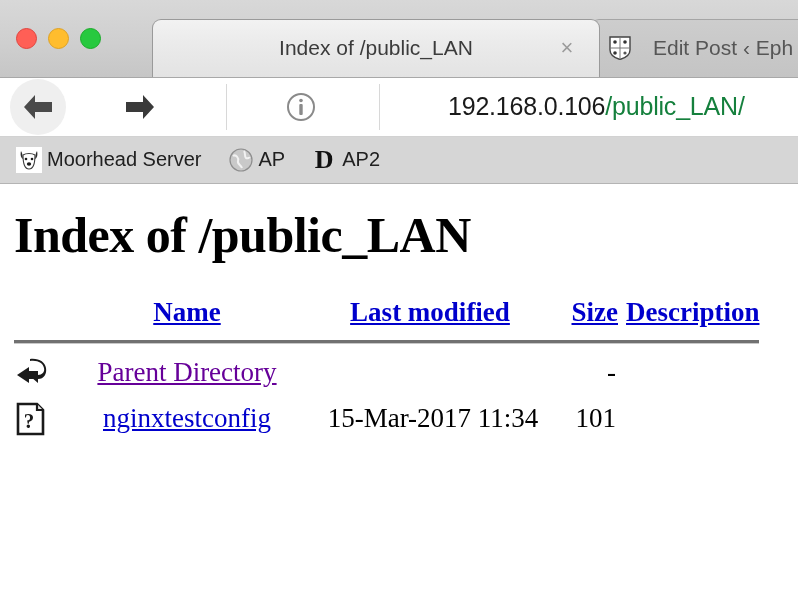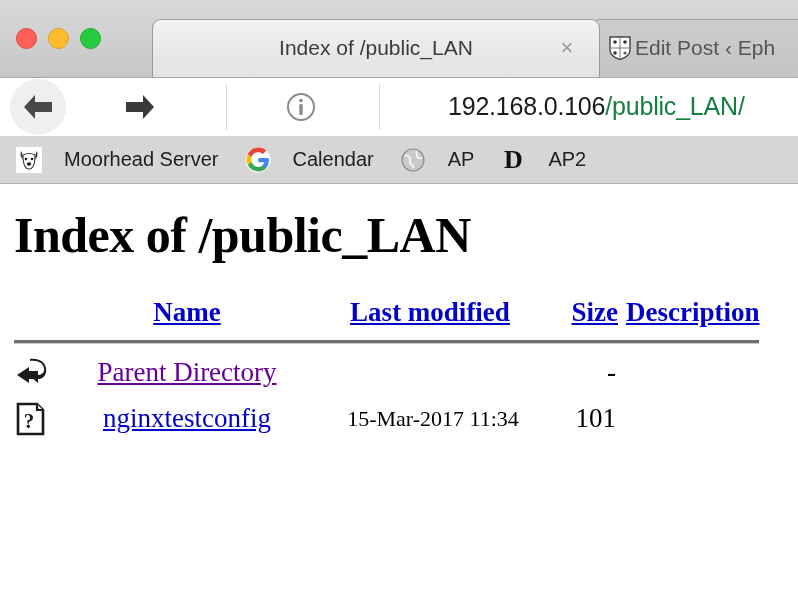--- a/index.html
+++ b/index.html
@@ -94,21 +94,21 @@
 
   .tab-title {
     white-space: nowrap;
     overflow: hidden;
   }
   .tab-active .tab-title {
     max-width: 360px;
     text-align: center;
   }
   .tab-inactive .tab-title {
-    margin-left: 4px;
+    margin-left: 22px;
     max-width: 180px;
   }
 
   .tab-close {
     position: absolute;
     right: 22px;
     top: 50%;
     transform: translateY(-50%);
     width: 20px;
     height: 20px;
@@ -185,21 +185,21 @@
     display: flex;
     align-items: center;
     border-bottom: 1px solid #b4b4b4;
     box-sizing: border-box;
     padding-left: 16px;
     overflow: hidden;
   }
   .bookmark {
     display: flex;
     align-items: center;
-    gap: 22px;
+    gap: 5px;
     margin-right: 26px;
     font-size: 20px;
     color: #202020;
     white-space: nowrap;
     flex: 0 0 auto;
   }
   .bm-icon {
     width: 26px;
     height: 26px;
     flex: 0 0 auto;
@@ -271,21 +271,21 @@
 
   .row-spacer { height: 12px; }
 
   .file-link {
     text-decoration: underline;
     font-size: 27px;
   }
   .link-visited { color: #660099; }
   .link-unvisited { color: #0000cc; }
 
-  .cell-date { padding-left: 6px !important; font-size: 22px; }
+  .cell-date { padding-left: 6px !important; font-size: 27px; }
   .cell-size { text-align: right !important; padding-right: 10px !important; font-size: 27px; }
 
   .apache-icon {
     width: 34px;
     height: 34px;
     display: block;
   }
 </style>
 </head>
 <body>
@@ -365,32 +365,20 @@
           <path d="M21 4 C22 8 21 11 19 12 L20 6 Z" fill="#2b2b2b"></path>
           <path d="M7 8 C7 17 9 22 13 22 C17 22 19 17 19 8 C16 6 10 6 7 8 Z" fill="#ffffff" stroke="#3a3a3a" stroke-width="1.1"></path>
           <circle cx="10" cy="12" r="1.3" fill="#1a1a1a"></circle>
           <circle cx="16" cy="12" r="1.3" fill="#1a1a1a"></circle>
           <ellipse cx="13" cy="17" rx="2.2" ry="1.7" fill="#1a1a1a"></ellipse>
         </svg>
       </span>
       <span>Moorhead Server</span>
     </div>
 
-    <div class="bookmark">
-      <span class="bm-icon">
-        <svg width="26" height="26" viewBox="0 0 48 48">
-          <circle cx="24" cy="24" r="23" fill="#ffffff"></circle>
-          <path fill="#4285F4" d="M43.6 20.5h-19v7.8h11c-.5 2.7-2 5-4.3 6.5l6.6 5.1c3.9-3.6 6.1-8.9 6.1-15.2 0-1.5-.1-2.9-.4-4.2z"></path>
-          <path fill="#34A853" d="M24.6 45c5.8 0 10.7-1.9 14.3-5.2l-6.6-5.1c-1.9 1.3-4.3 2-7.7 2-5.9 0-10.9-4-12.7-9.3l-6.9 5.3C8.6 40.1 16 45 24.6 45z"></path>
-          <path fill="#FBBC05" d="M11.9 27.4c-.5-1.4-.7-2.8-.7-4.4s.3-3 .7-4.4l-6.9-5.3C3.4 16.3 2.6 20 2.6 23s.8 6.7 2.4 9.7l6.9-5.3z"></path>
-          <path fill="#EA4335" d="M24.6 9.6c3.3 0 6.2 1.1 8.5 3.3l6.3-6.3C35.3 3 30.4 1 24.6 1 16 1 8.6 5.9 5 13.3l6.9 5.3c1.8-5.3 6.8-9 12.7-9z"></path>
-        </svg>
-      </span>
-      <span>Calendar</span>
-    </div>
 
 
     <div class="bookmark">
       <span class="bm-icon">
         <svg width="26" height="26" viewBox="0 0 26 26">
           <circle cx="13" cy="13" r="11" fill="#c9c9c9" stroke="#8e8e8e" stroke-width="1.2"></circle>
           <path d="M5 9 C8 7 11 11 10 14 C9 17 13 18 14 21" fill="none" stroke="#f2f2f2" stroke-width="2"></path>
           <path d="M16 4 C18 7 16 9 18 11 C20 12 21 10 22 11" fill="none" stroke="#f2f2f2" stroke-width="2"></path>
         </svg>
       </span>

